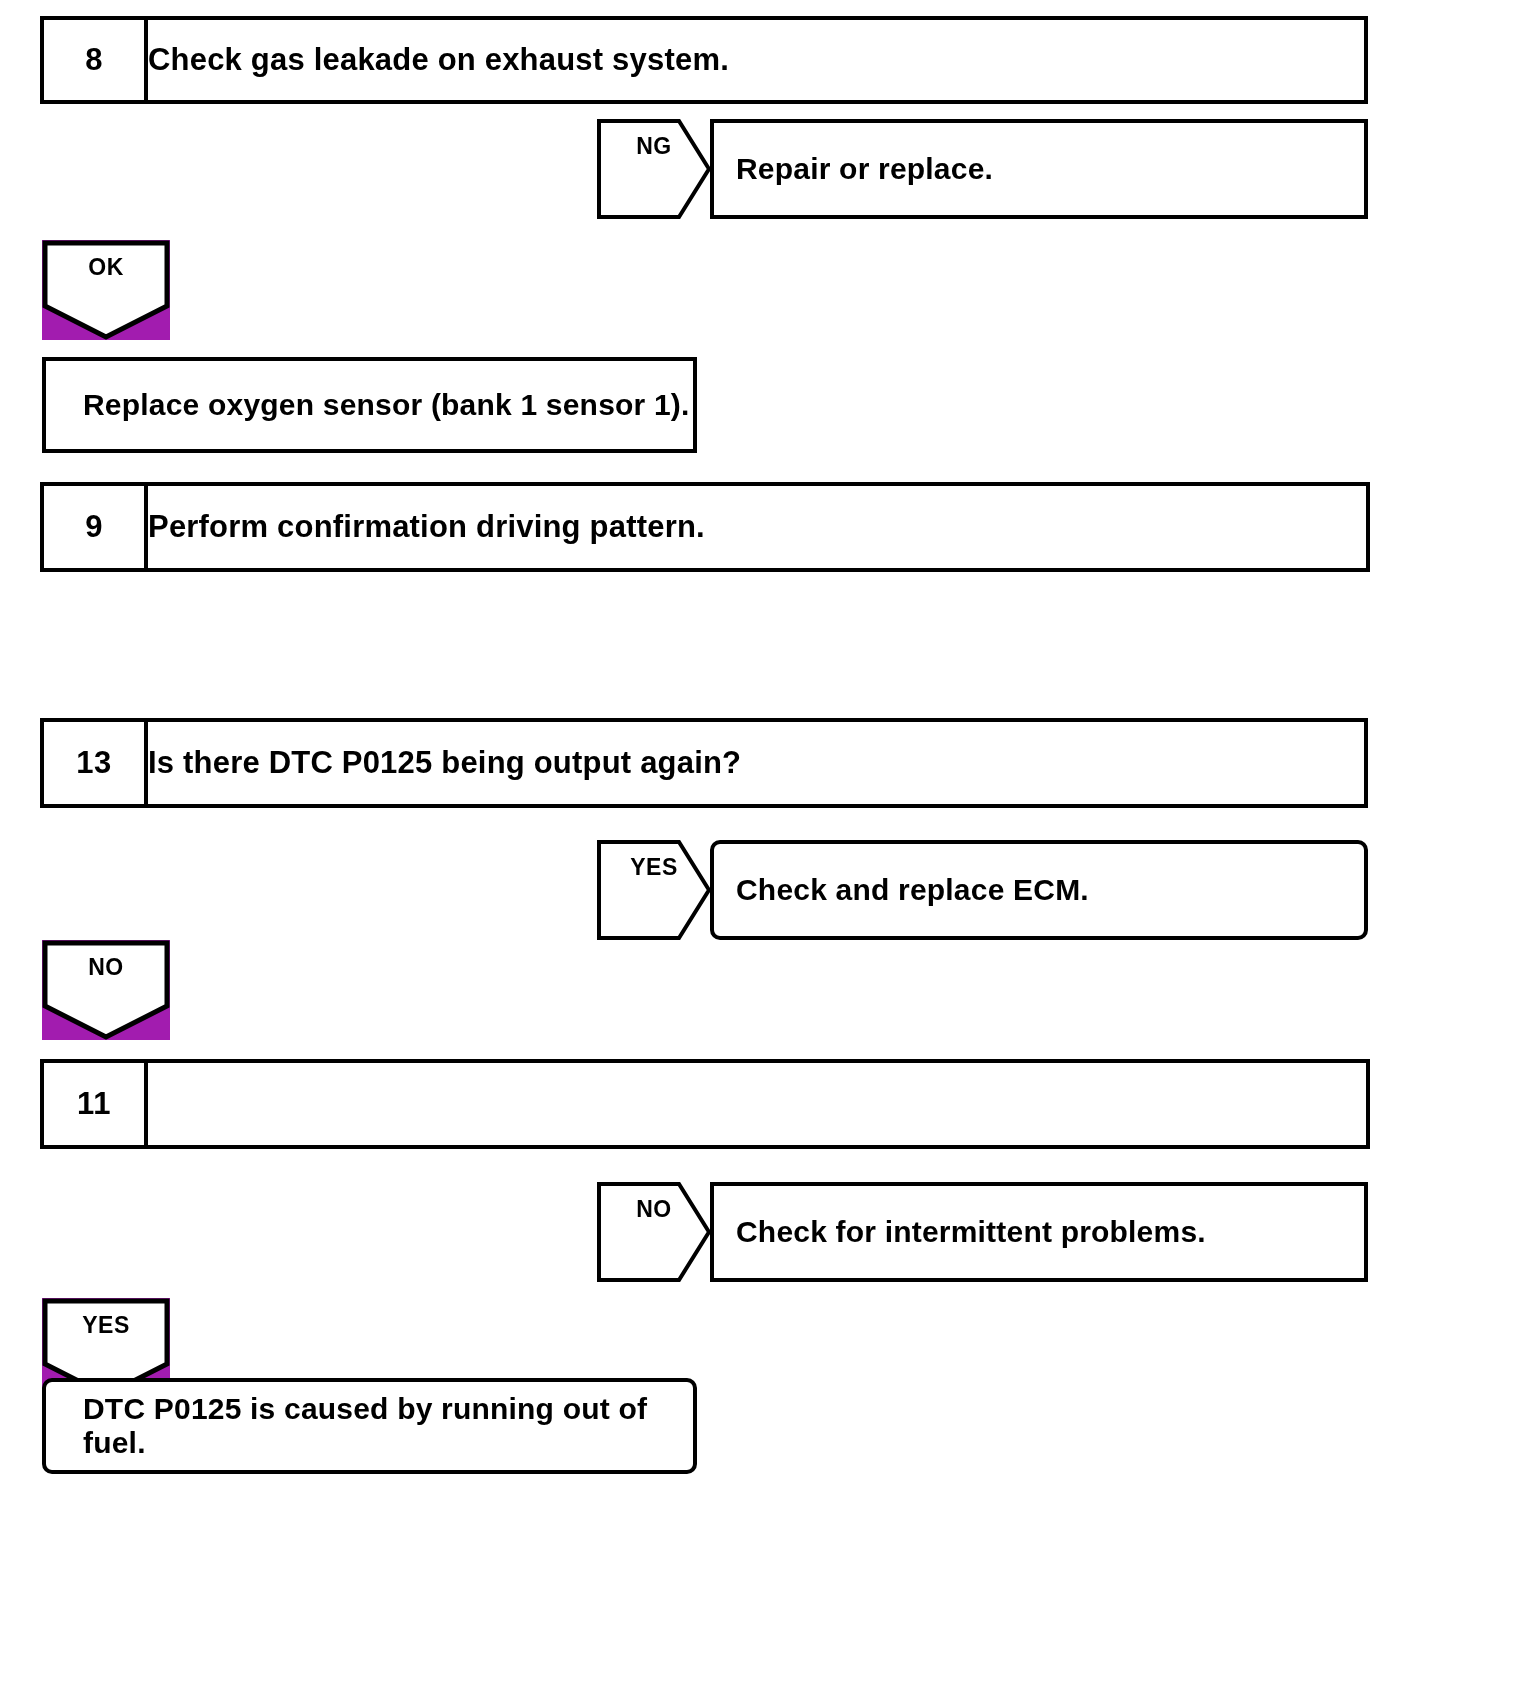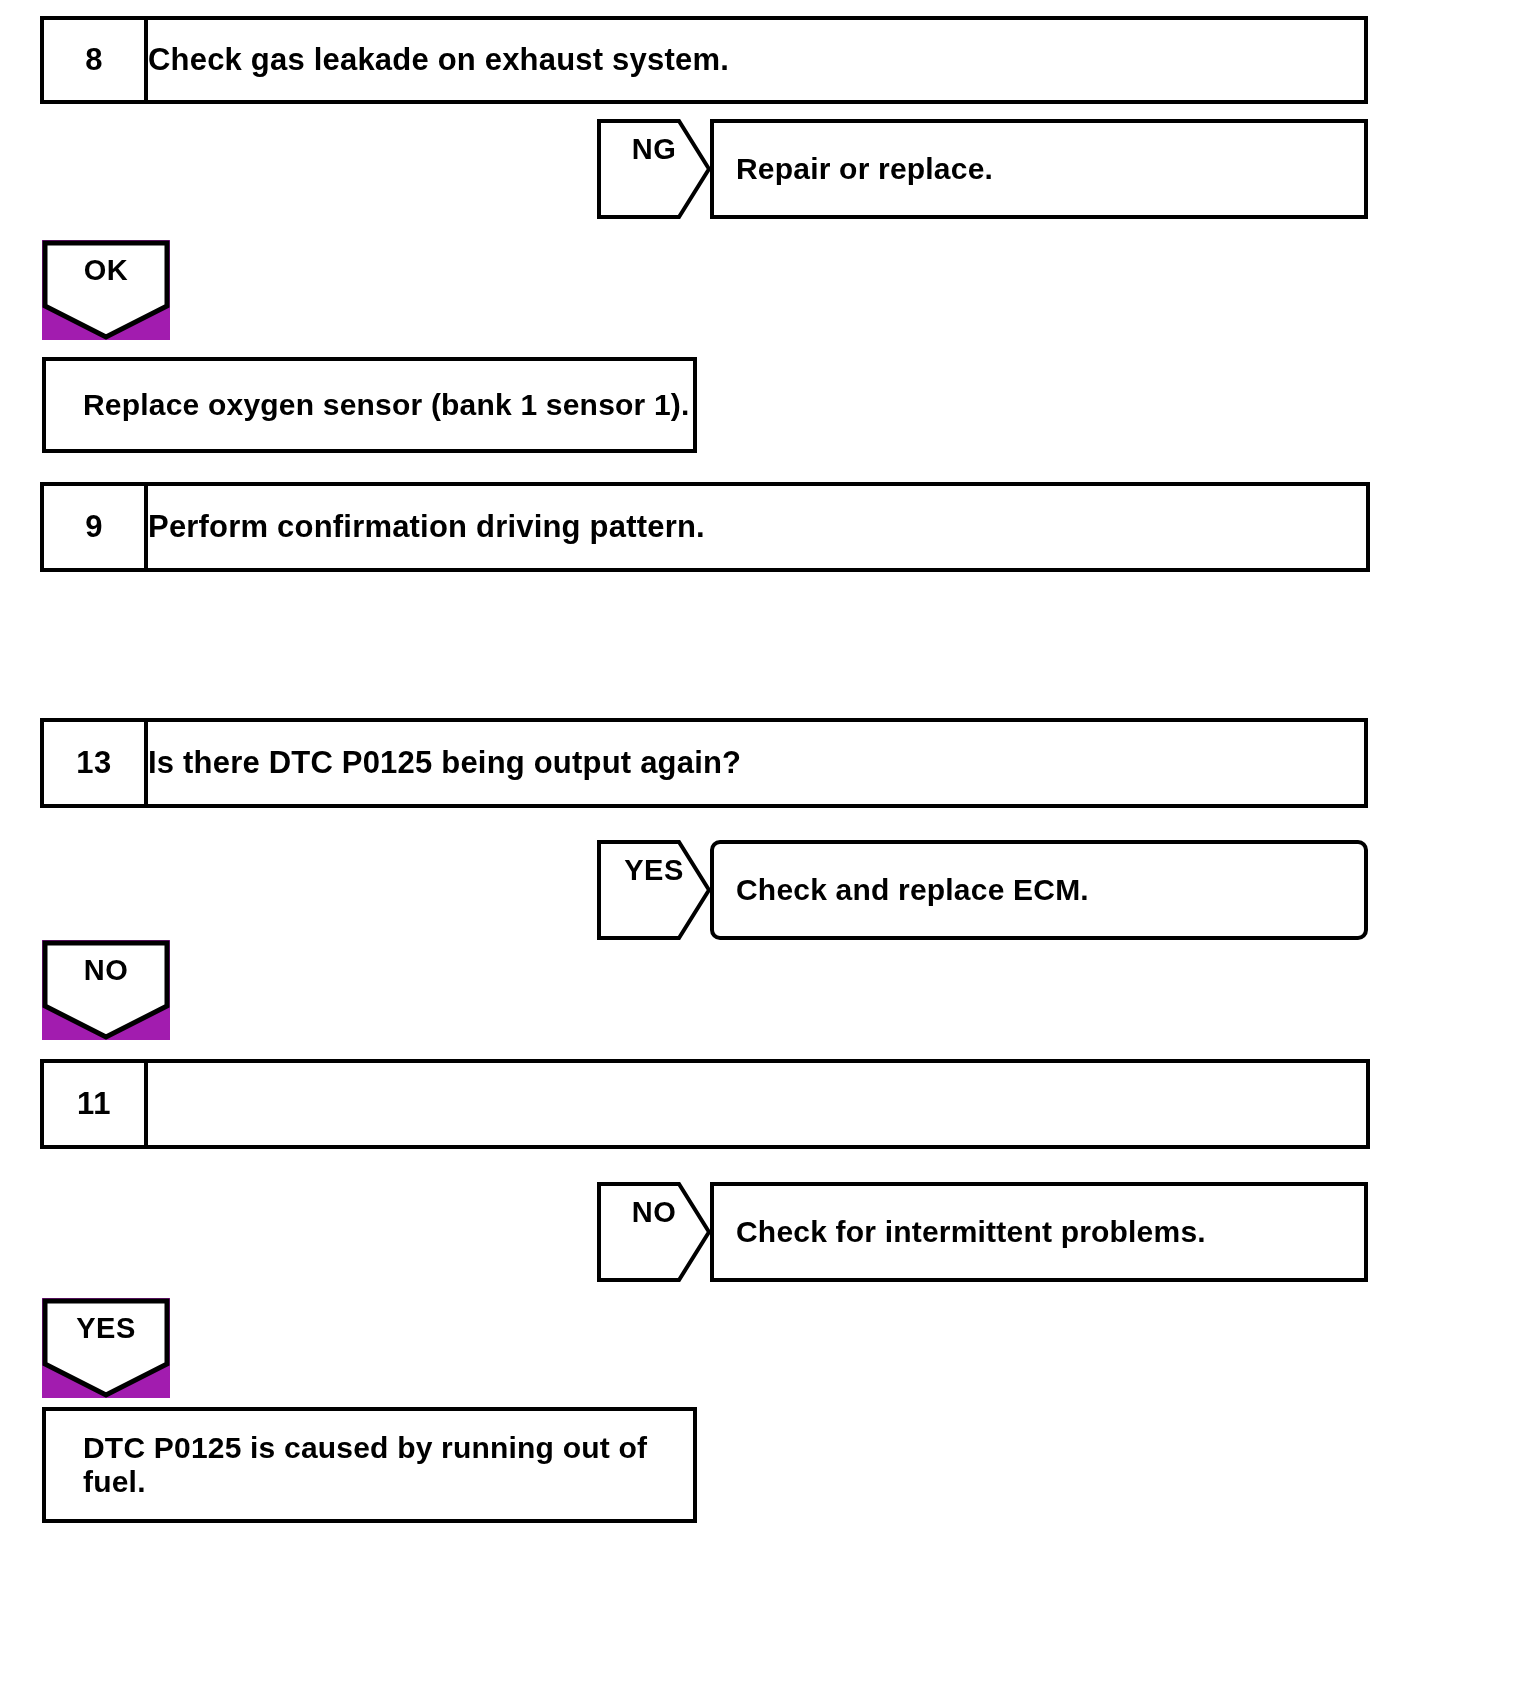--- a/index.html
+++ b/index.html
@@ -83,21 +83,21 @@
   .down-tag {
     position: absolute;
     background: #a21caf;
   }
   .down-tag-label {
     position: absolute;
     left: 0;
     top: 14px;
     width: 100%;
     text-align: center;
-    font-size: 29px;
+    font-size: 23px;
     font-weight: bold;
     letter-spacing: 0.5px;
     pointer-events: none;
   }
   .down-tag svg { display: block; }
 </style>
 </head>
 <body>
 
 <div class="canvas">
@@ -162,15 +162,15 @@
   </div>
   <div class="node branch-result" id="branch-2-box" style="left: 710px; top: 1182px; width: 658px; height: 100px;">Check for intermittent problems.</div>
 
   <div class="node down-tag" id="tag-3" style="left: 42px; top: 1298px; width: 128px; height: 100px;">
     <svg width="128" height="100" viewBox="0 0 128 100">
       <path d="M3,3 L125,3 L125,66 L64,97 L3,66 Z" fill="#ffffff" stroke="#000000" stroke-width="5"></path>
     </svg>
     <span class="down-tag-label">YES</span>
   </div>
 
-  <div class="node plain-box" id="result-1" style="left: 42px; top: 1407px; width: 655px; height: 116px;">DTC P0125 is caused by running out of fuel.</div>
+  <div class="node plain-box" id="result-1" style="left: 42px; top: 1378px; width: 655px; height: 96px; border-radius: 10px;">DTC P0125 is caused by running out of fuel.</div>
 
 </div>
 
 </body></html>

